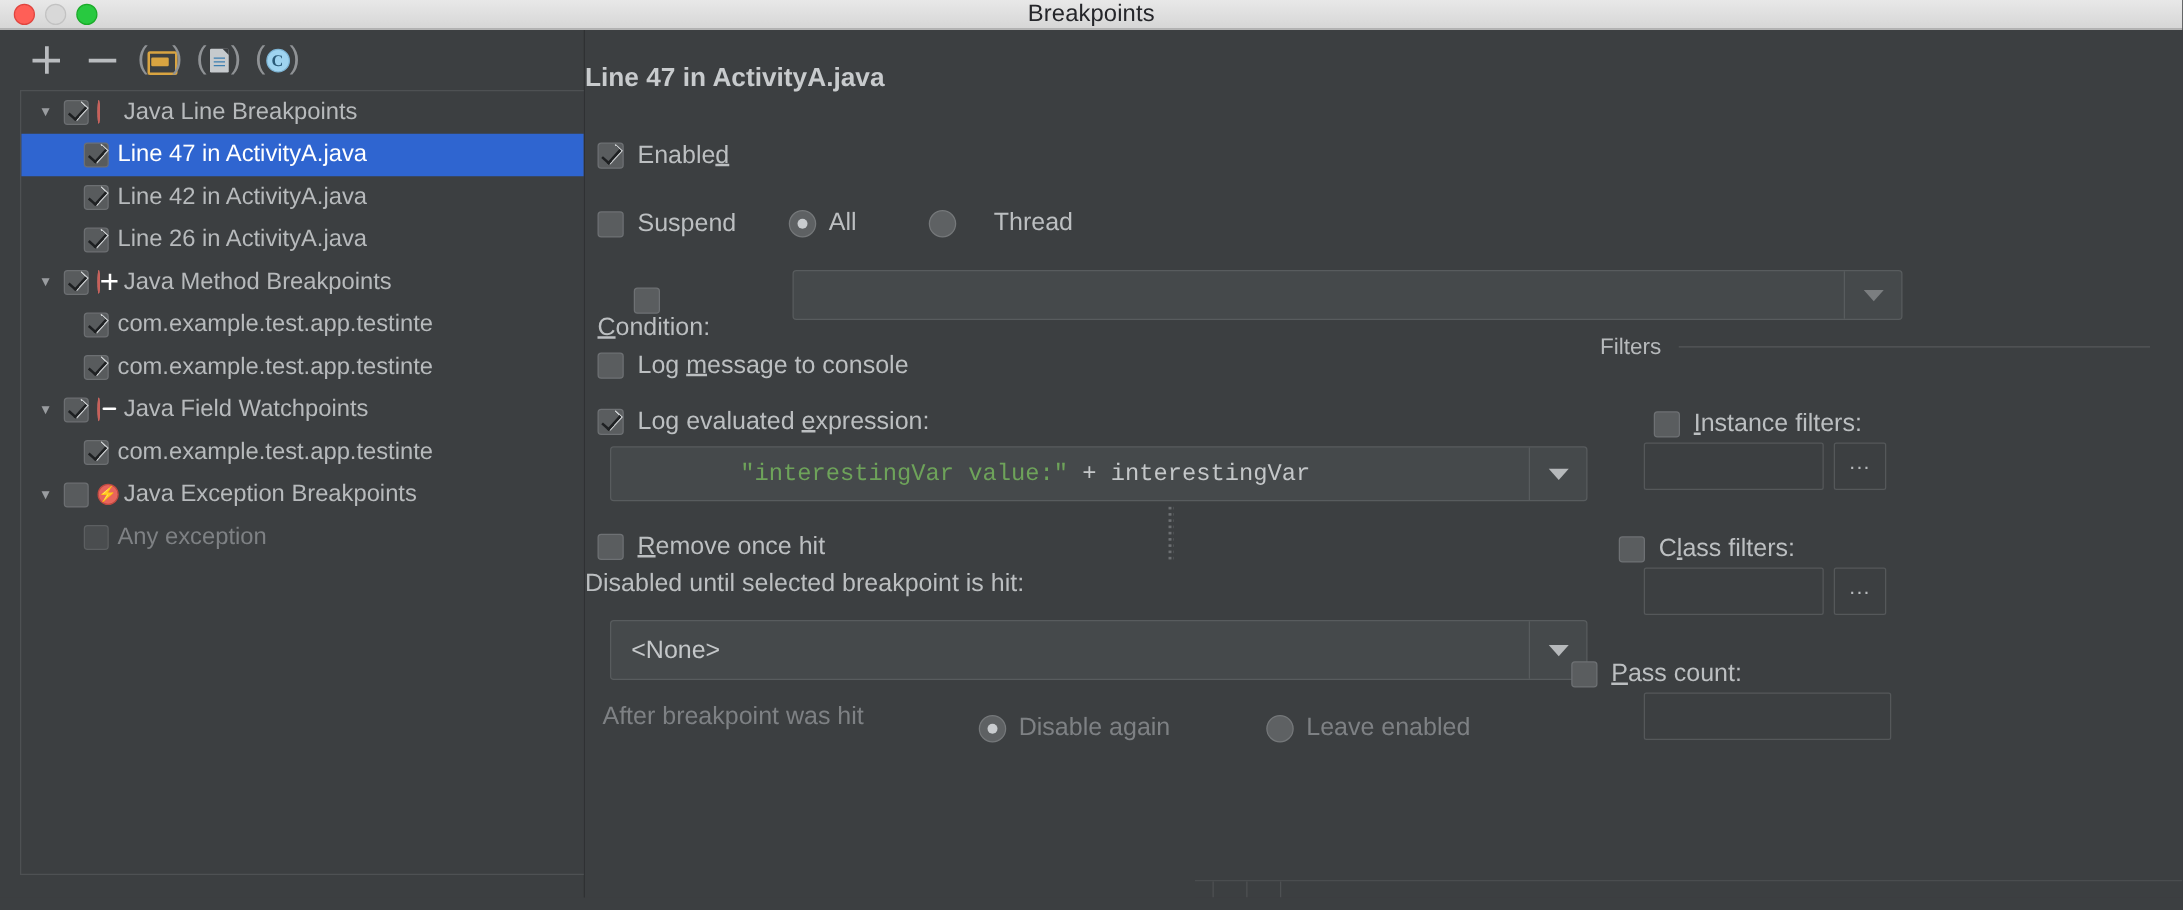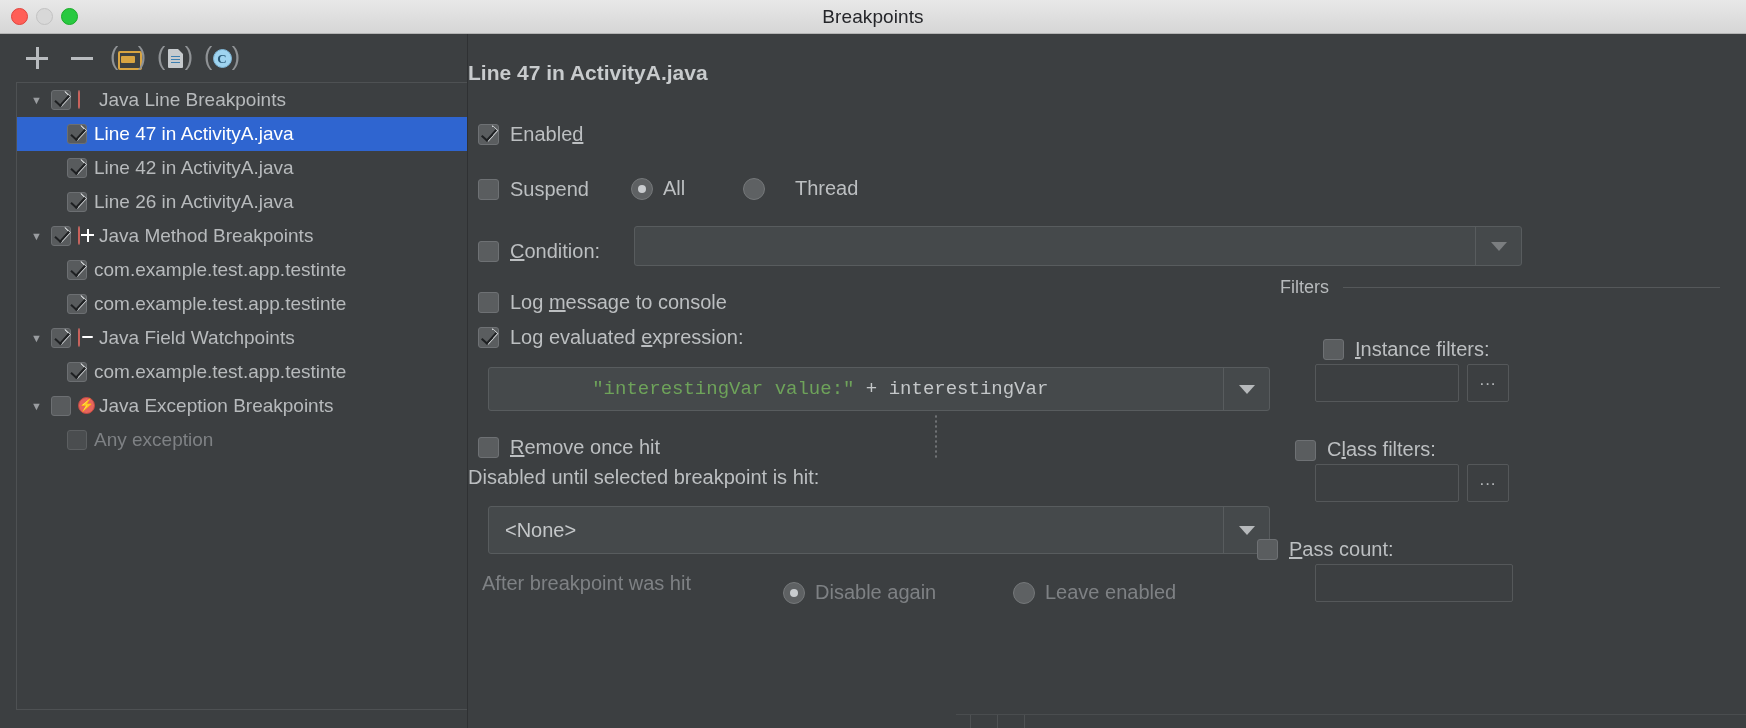--- a/index.html
+++ b/index.html
@@ -6,21 +6,21 @@
   html, body {
     width: 1746px; height: 728px;
     overflow: hidden;
     font-family: "Liberation Sans", sans-serif;
     background: #3c3f41;
   }
 
   
   .titlebar {
     position: relative;
-    height: 34px;
+    height: 24px;
     background: linear-gradient(to bottom, #e8e8e8 0%, #d6d6d6 100%);
     border-bottom: 1px solid #b4b4b4;
     display: flex;
     align-items: center;
   }
   .traffic { display: flex; gap: 8px; margin-left: 11px; }
   .light { width: 17px; height: 17px; border-radius: 50%; }
   .light.red    { background: #ff5f57; border: 1px solid #e0443e; }
   .light.yellow { background: #d8d8d8; border: 1px solid #c2c2c2; }
   .light.green  { background: #28c940; border: 1px solid #1aab29; }
@@ -386,37 +386,37 @@
     </div>
     <div class="abs ctl" style="left:163px; top:131px;">
       <span class="radio on"></span>
       <span class="lbl">All</span>
     </div>
     <div class="abs ctl" style="left:275px; top:131px;gap:20px;">
       <span class="radio"></span>
       <span class="lbl">Thread</span>
     </div>
 
-    <div class="abs ctl" style="left:10px; top:194px;">
+    <div class="abs ctl" style="left:10px; top:194px;flex-direction:column;">
       <span class="cb2"></span>
       <span class="lbl"><span class="u">C</span><span>ondition:</span></span>
     </div>
     <div class="abs field" style="left:166px; top:192px; width:888px; padding:0;">
       <div style="flex:1; padding:0 10px;" class="lbl"></div>
       <div class="combo-arrow">
         <span class="caret dim"></span>
       </div>
     </div>
 
     <div class="abs ctl" style="left:10px; top:245px;">
       <span class="cb2"></span>
       <span class="lbl"><span>Log </span><span class="u">m</span><span>essage to console</span></span>
     </div>
 
-    <div class="abs ctl" style="left:10px; top:280px;">
+    <div class="abs ctl" style="left:10px; top:290px;">
       <span class="cb2 checked"></span>
       <span class="lbl"><span>Log evaluated </span><span class="u">e</span><span>xpression:</span></span>
     </div>
 
     <div class="abs field" style="left:20px; top:333px; width:782px; height:44px; padding:0;">
       <div class="expr" style="flex:1; padding:0 12px;">
         <span class="str">"interestingVar value:"</span><span class="rest"> + interestingVar</span>
       </div>
       <div class="combo-arrow">
         <span class="caret"></span>
@@ -458,21 +458,21 @@
 
     <div class="abs ctl" style="left:827px; top:292px;padding-left:28px;">
       <span class="cb2"></span>
       <span class="lbl"><span class="u">I</span><span>nstance filters:</span></span>
     </div>
     <div class="abs" style="left:847px; top:330px; display:flex; gap:8px;">
       <div class="small-field" style="width:144px;"></div>
       <div class="dots-btn">...</div>
     </div>
 
-    <div class="abs ctl" style="left:827px; top:392px;align-items:flex-end;">
+    <div class="abs ctl" style="left:827px; top:392px;">
       <span class="cb2"></span>
       <span class="lbl"><span>C</span><span class="u">l</span><span>ass filters:</span></span>
     </div>
     <div class="abs" style="left:847px; top:430px; display:flex; gap:8px;">
       <div class="small-field" style="width:144px;"></div>
       <div class="dots-btn">...</div>
     </div>
 
     <div class="abs ctl" style="left:789px; top:492px;">
       <span class="cb2"></span>

